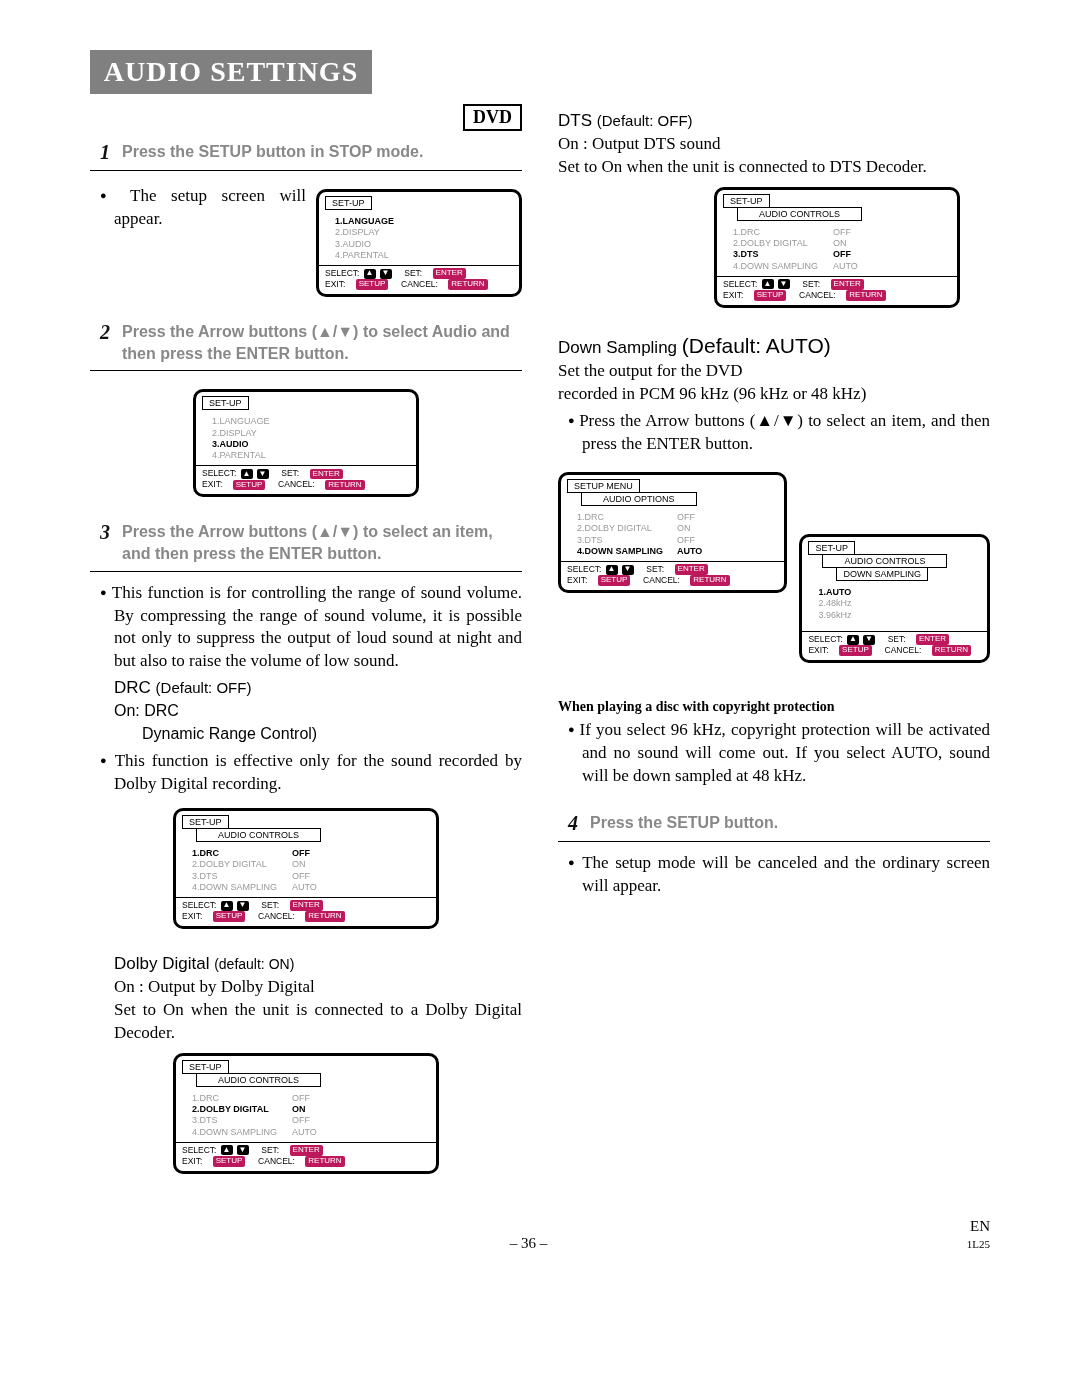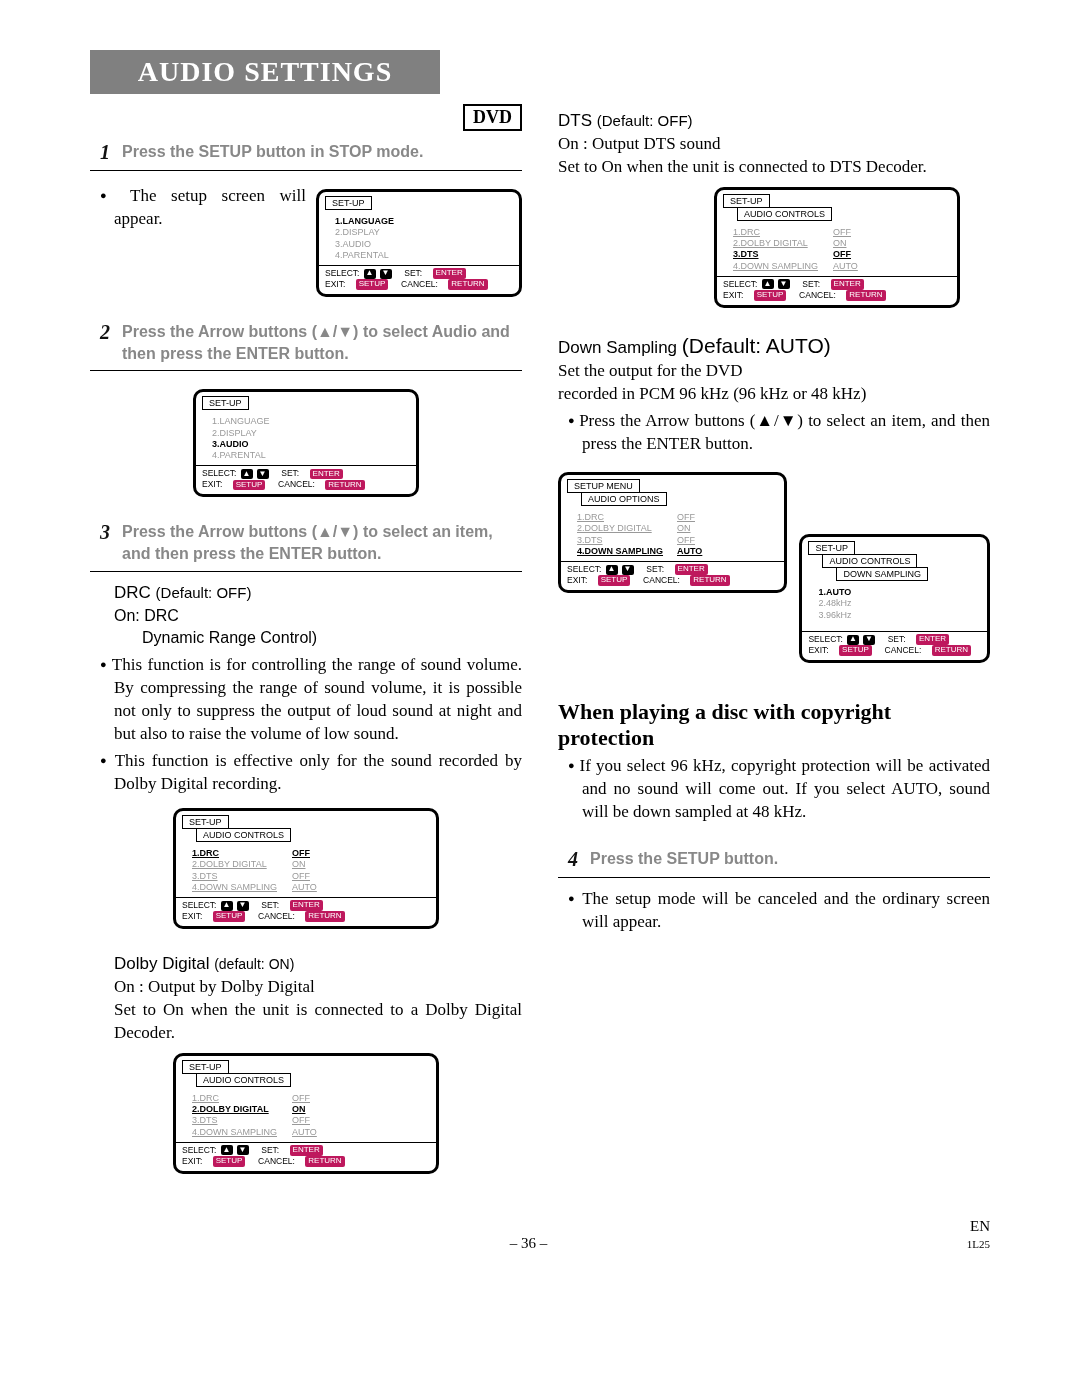--- a/index.html
+++ b/index.html
@@ -14,21 +14,21 @@
     box-sizing: border-box;
   }
   .title-bar {
     background: #808080;
     color: #fff;
     font-weight: bold;
     font-family: "Times New Roman", serif;
     font-size: 28px;
     text-align: center;
     padding: 6px 0;
-    width: 350px;
+    width: 282px;
     letter-spacing: 1px;
   }
   .dvd-box {
     border: 2px solid #000;
     font-weight: bold;
     font-size: 18px;
     padding: 1px 8px;
     display: inline-block;
     float: right;
   }
@@ -94,56 +94,56 @@
     border: 1px solid #000;
     display: inline-block;
     padding: 1px 6px;
     margin: 4px 0 0 6px;
     font-size: 9px;
     background: #fff;
   }
   .osd .osd-tab2 {
     border: 1px solid #000;
     display: inline-block;
-    padding: 1px 6px;
+    padding: 1px 21px;
     margin: -1px 0 0 20px;
     font-size: 9px;
     background: #fff;
   }
   .osd .osd-tab3 {
     border: 1px solid #000;
     display: inline-block;
     padding: 1px 6px;
     margin: -1px 0 0 34px;
     font-size: 9px;
     background: #fff;
   }
   .osd .osd-body {
     padding: 6px 10px 4px 16px;
     line-height: 1.25;
     min-height: 40px;
   }
-  .osd .osd-body .row { display: flex; text-decoration: underline; }
+  .osd .osd-body .row { display: flex; }
   .osd .osd-body .row .lab { width: 100px; }
   .osd .osd-body .row .val { flex: 1; }
   .osd .dim { color: #999; }
   .osd .bold { color: #000; font-weight: bold; }
   .osd-footer {
     border-top: 1px solid #000;
     padding: 2px 6px;
     font-size: 8.5px;
     line-height: 1.3;
   }
   .osd-footer .frow { display:flex; align-items:center; gap:4px; }
   .key { background:#be185d; color:#fff; padding:0 3px; border-radius:2px; font-size:8px; display:inline-block; }
   .arrowkey { background:#000; color:#fff; width:12px; height:10px; display:inline-flex; align-items:center; justify-content:center; font-size:8px; border-radius:2px;}
   .heading-bold {
     font-weight: bold;
     font-family: "Times New Roman", serif;
-    font-size: 22px;
+    font-size: 14px;
     margin-top: 22px;
     margin-bottom: 2px;
   }
   .right-osds { display:flex; gap:12px; align-items:flex-start; margin-top:8px;}
   .footer {
     margin-top: 30px;
     font-size: 15px;
     display:flex; justify-content:space-between; align-items:flex-end;
     font-family: "Times New Roman", serif;
   }
@@ -203,26 +203,26 @@
             <div class="frow"><span>EXIT:</span>&nbsp;<span class="key">SETUP</span>&nbsp;&nbsp;<span>CANCEL:</span>&nbsp;<span class="key">RETURN</span></div>
           </div>
         </div>
       </div>
 
       <div class="step step-no-border" style="border-bottom:1px solid #000">
         <div class="step-num">3</div>
         <div class="step-text">Press the Arrow buttons (▲/▼) to select an item, and then press the ENTER button.</div>
       </div>
 
+      <div class="body-text bullet">This function is for controlling the range of sound volume. By compressing the range of sound volume, it is possible not only to suppress the output of loud sound at night and but also to raise the volume of low sound.</div>
       <div class="body-text" style="margin-left:24px">
         <span class="sans" style="font-size:17px"><span>DRC</span> <span style="font-size:15px">(Default: OFF)</span></span><br>
         <span class="sans" style="font-size:16px">On: DRC</span><br>
         <span class="sans" style="font-size:16px; margin-left:28px; display:inline-block">Dynamic Range Control)</span>
       </div>
-      <div class="body-text bullet">This function is for controlling the range of sound volume. By compressing the range of sound volume, it is possible not only to suppress the output of loud sound at night and but also to raise the volume of low sound.</div>
       <div class="body-text bullet">This function is effective only for the sound recorded by Dolby Digital recording.</div>
 
       <div style="display:flex; justify-content:center">
         <div class="osd osd-wide">
           <div class="osd-tab1">SET-UP</div><br>
           <div class="osd-tab2">AUDIO CONTROLS</div>
           <div class="osd-body">
             <div class="row bold">
                 <span class="lab">1.DRC</span>
                 <span class="val">OFF</span>

